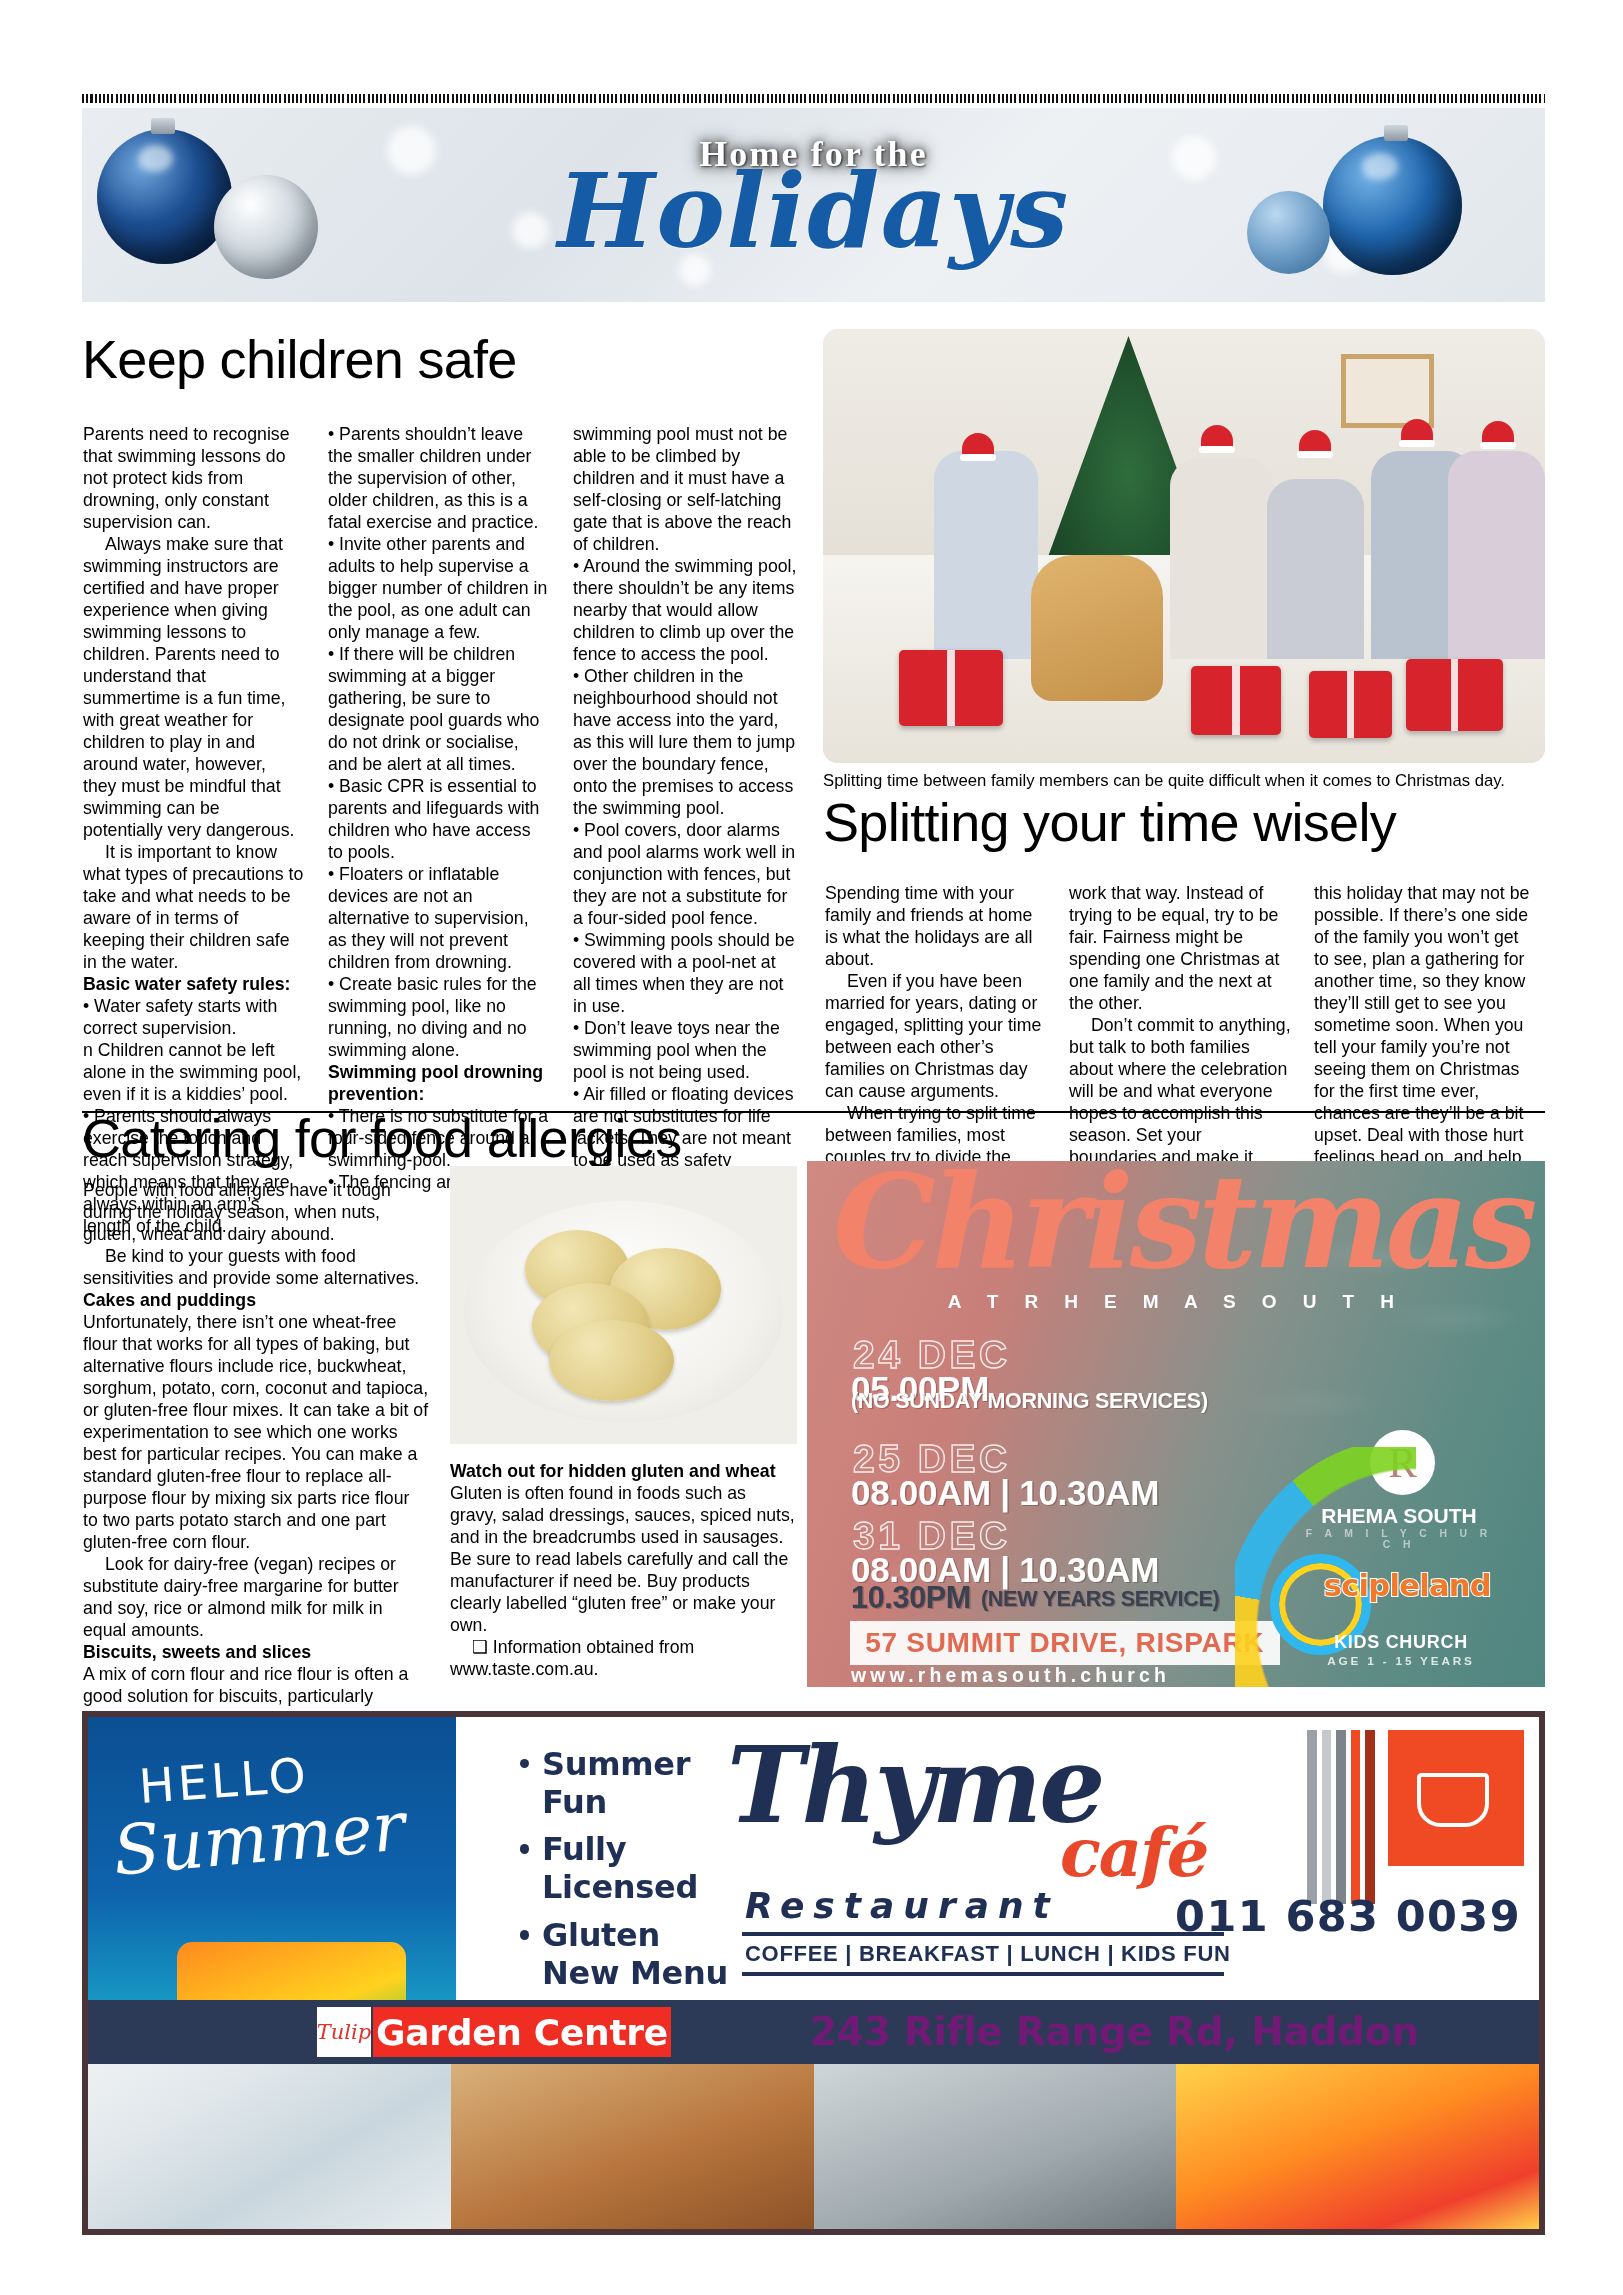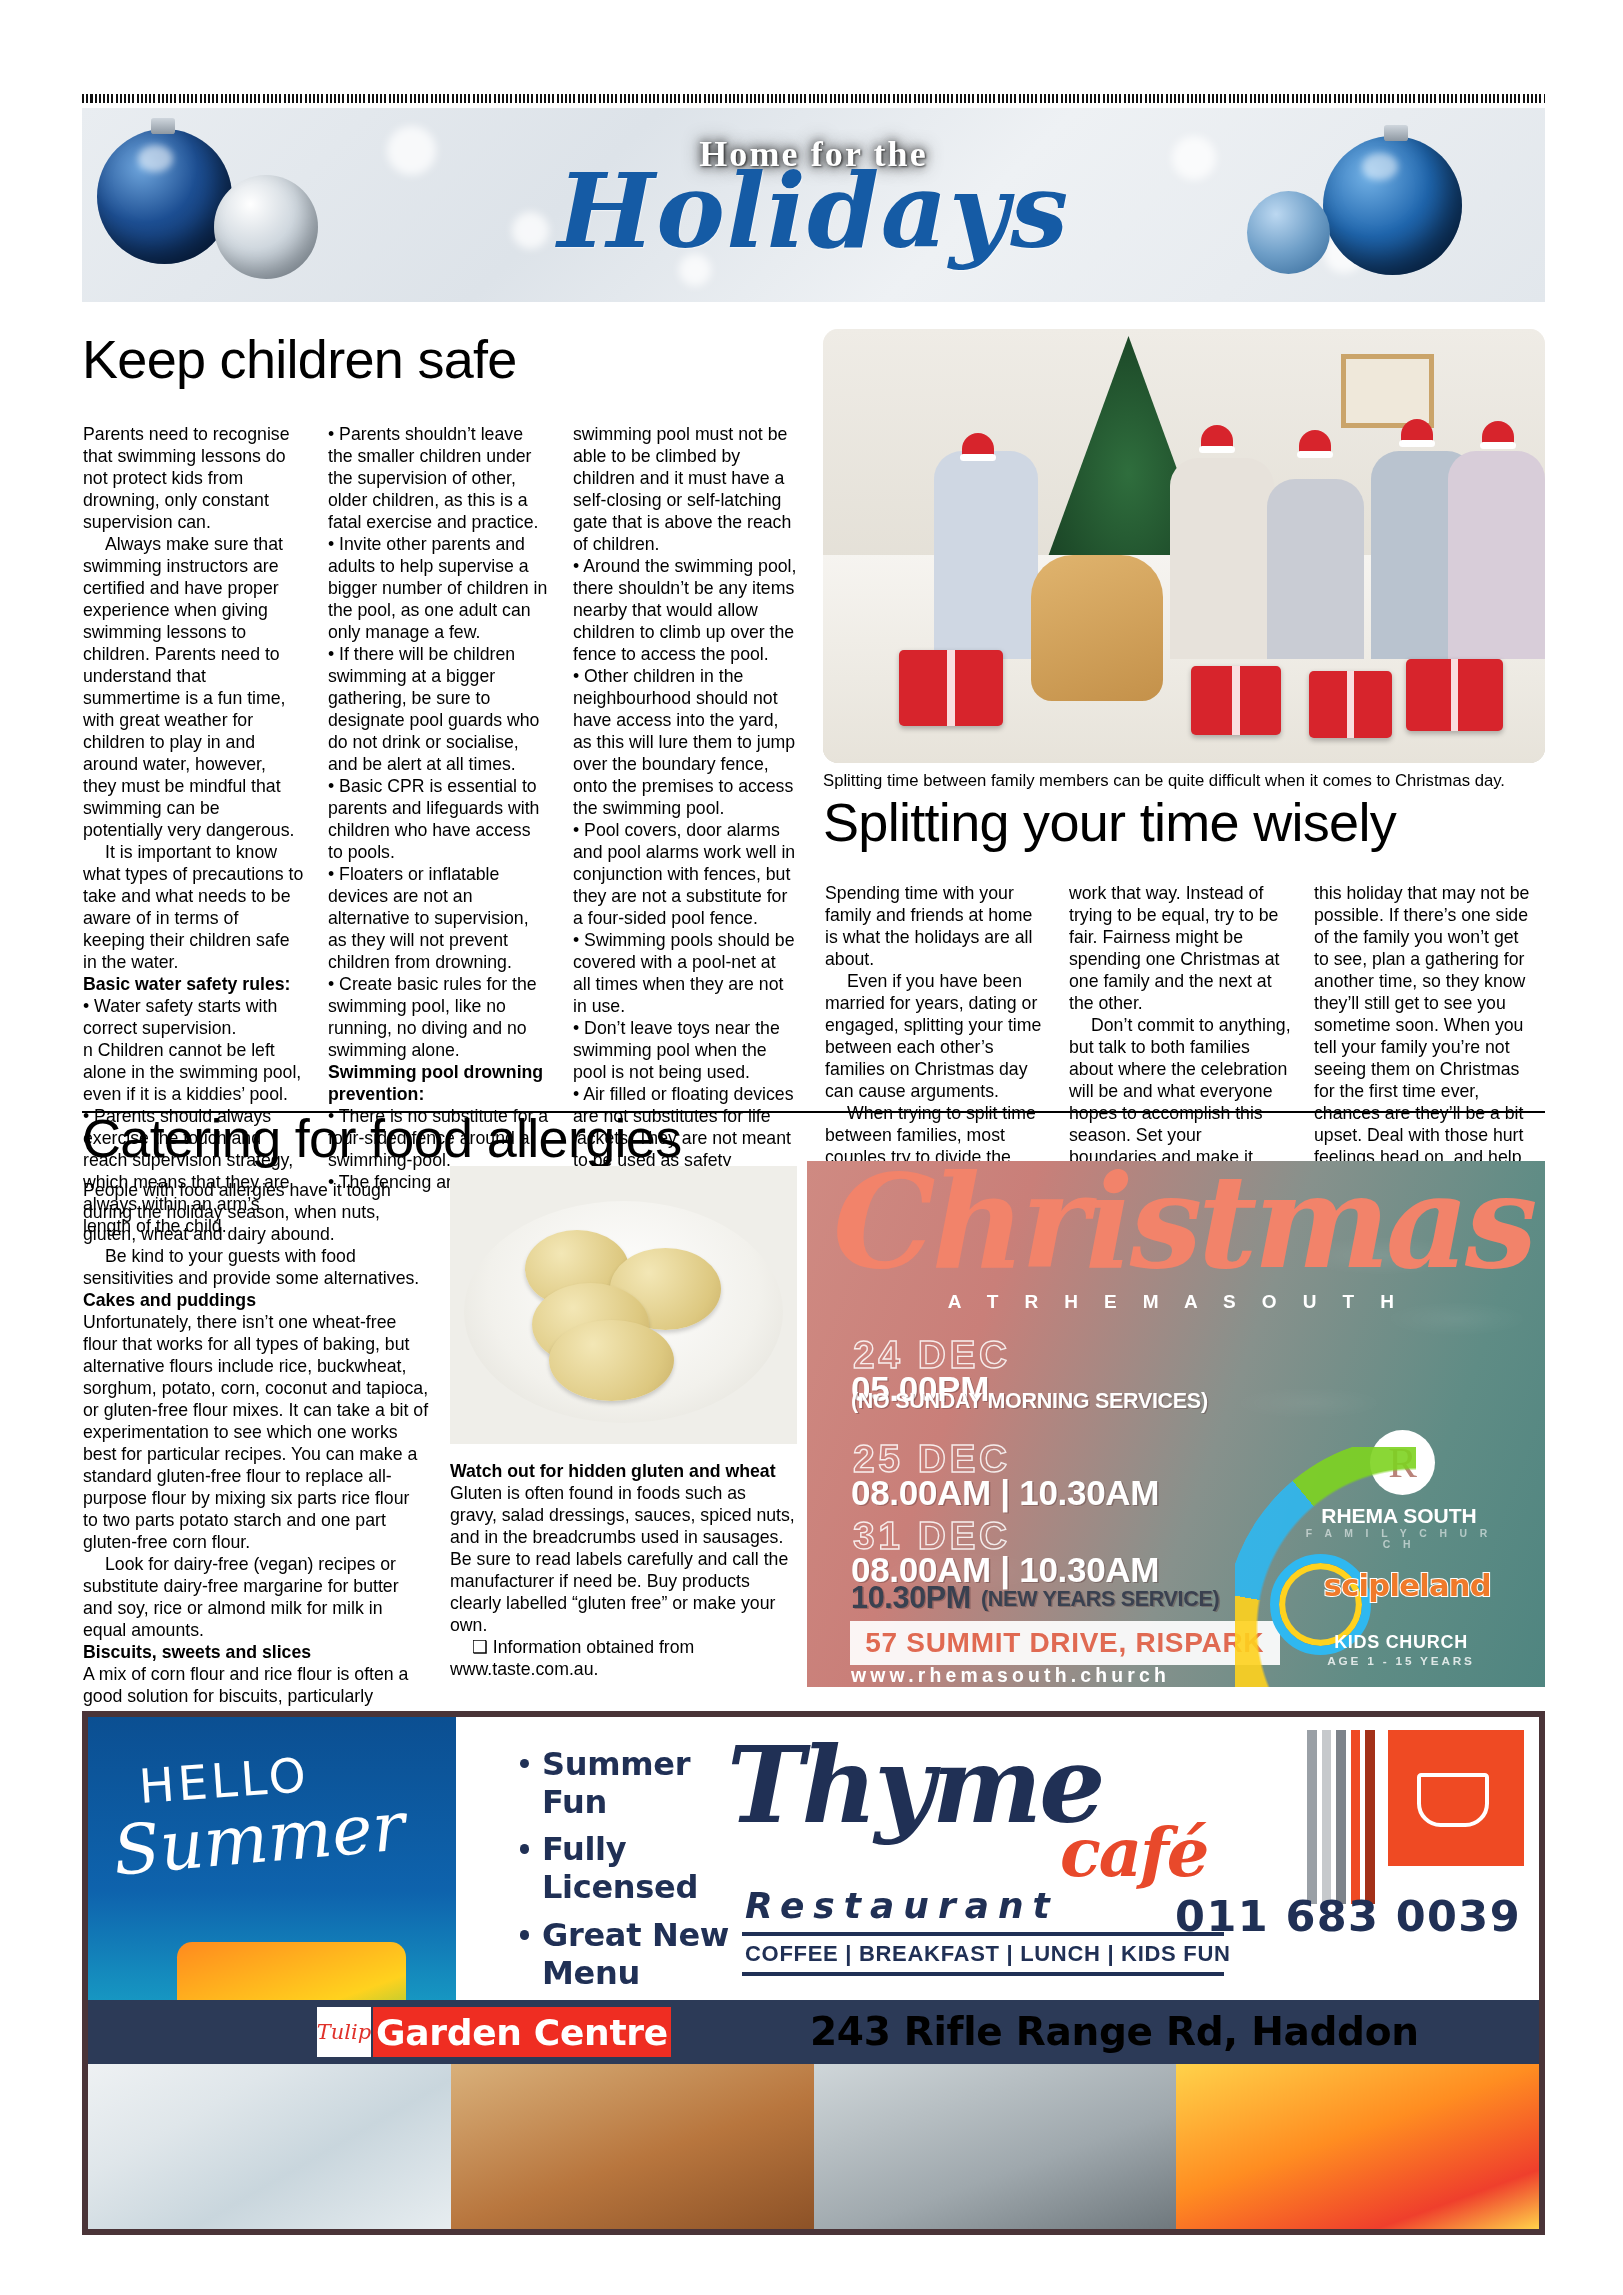--- a/index.html
+++ b/index.html
@@ -169,21 +169,21 @@
   .bars i{display:block;width:9.7px;height:100%;}
   .cupsq{position:absolute;right:15.3px;top:12.5px;width:136px;height:136px;background:#ef4a23;}
   .cupsq::after{content:"";position:absolute;left:29px;top:43px;width:64px;height:46px;border:4.9px solid #fff;border-radius:4.2px 4.2px 23.6px 23.6px;}
   .phone{position:absolute;right:18px;top:174px;font-family:"DejaVu Sans",sans-serif;font-weight:700;font-size:43px;
       color:#203055;letter-spacing:1.4px;}
   .strip{position:absolute;left:0;top:283px;width:100%;height:64px;background:#2c3a57;}
   .tulip{position:absolute;left:229px;top:290px;width:54px;height:50px;background:#fff;display:flex;
       align-items:center;justify-content:center;font-family:"DejaVu Serif",serif;font-style:italic;font-size:21px;color:#e0312a;}
   .gcent{position:absolute;left:285px;top:290px;height:50px;background:#ef2d22;color:#fff;
       font-family:"DejaVu Sans",sans-serif;font-weight:700;font-size:36px;padding:0 3px;display:flex;align-items:center;letter-spacing:-0.3px;}
-  .addr{position:absolute;left:722px;top:292px;color:#000000;font-family:"DejaVu Sans",sans-serif;font-weight:700;
+  .addr{position:absolute;left:722px;top:292px;color:#701a75;font-family:"DejaVu Sans",sans-serif;font-weight:700;
       font-size:39px;letter-spacing:-0.3px;}
   .foodrow{position:absolute;left:0;top:347px;width:100%;height:165px;display:flex;}
   .foodrow>div{flex:1;height:100%;}
   .f1{background:linear-gradient(150deg,#eef1f3 0%,#dfe6ea 30%,#c9d6dd 60%,#e7edf0 100%);}
   .f2{background:linear-gradient(160deg,#d9b07a,#b8763e 55%,#8d5227);}
   .f3{background:linear-gradient(160deg,#cfd6d9,#9fa8ad 60%,#6f787d);}
   .f4{background:linear-gradient(160deg,#ffd24a,#ff8d21 45%,#ef3f2c 80%,#ffd24a);}
 </style>
 </head>
 <body>
@@ -342,21 +342,21 @@
     <div class="hs">
       <div class="pool"></div>
       <div class="slide"></div>
       <div class="hs-h">HELLO</div>
       <div class="hs-s">Summer</div>
     </div>
 
     <ul class="bullets">
       <li>Summer Fun</li>
       <li>Fully Licensed</li>
-      <li>Great New Menu</li>
+      <li>Gluten New Menu</li>
       <li>Kids Play</li>
       <li>Kids Parties</li>
     </ul>
 
     <div class="thyme">
       <div class="thyme-w">Thyme</div>
       <div class="cafe">café</div>
       <div class="rest">Restaurant</div>
       <div class="rest-rule"></div>
       <div class="rest-sub">COFFEE  |  BREAKFAST  |  LUNCH  |  KIDS FUN</div>

